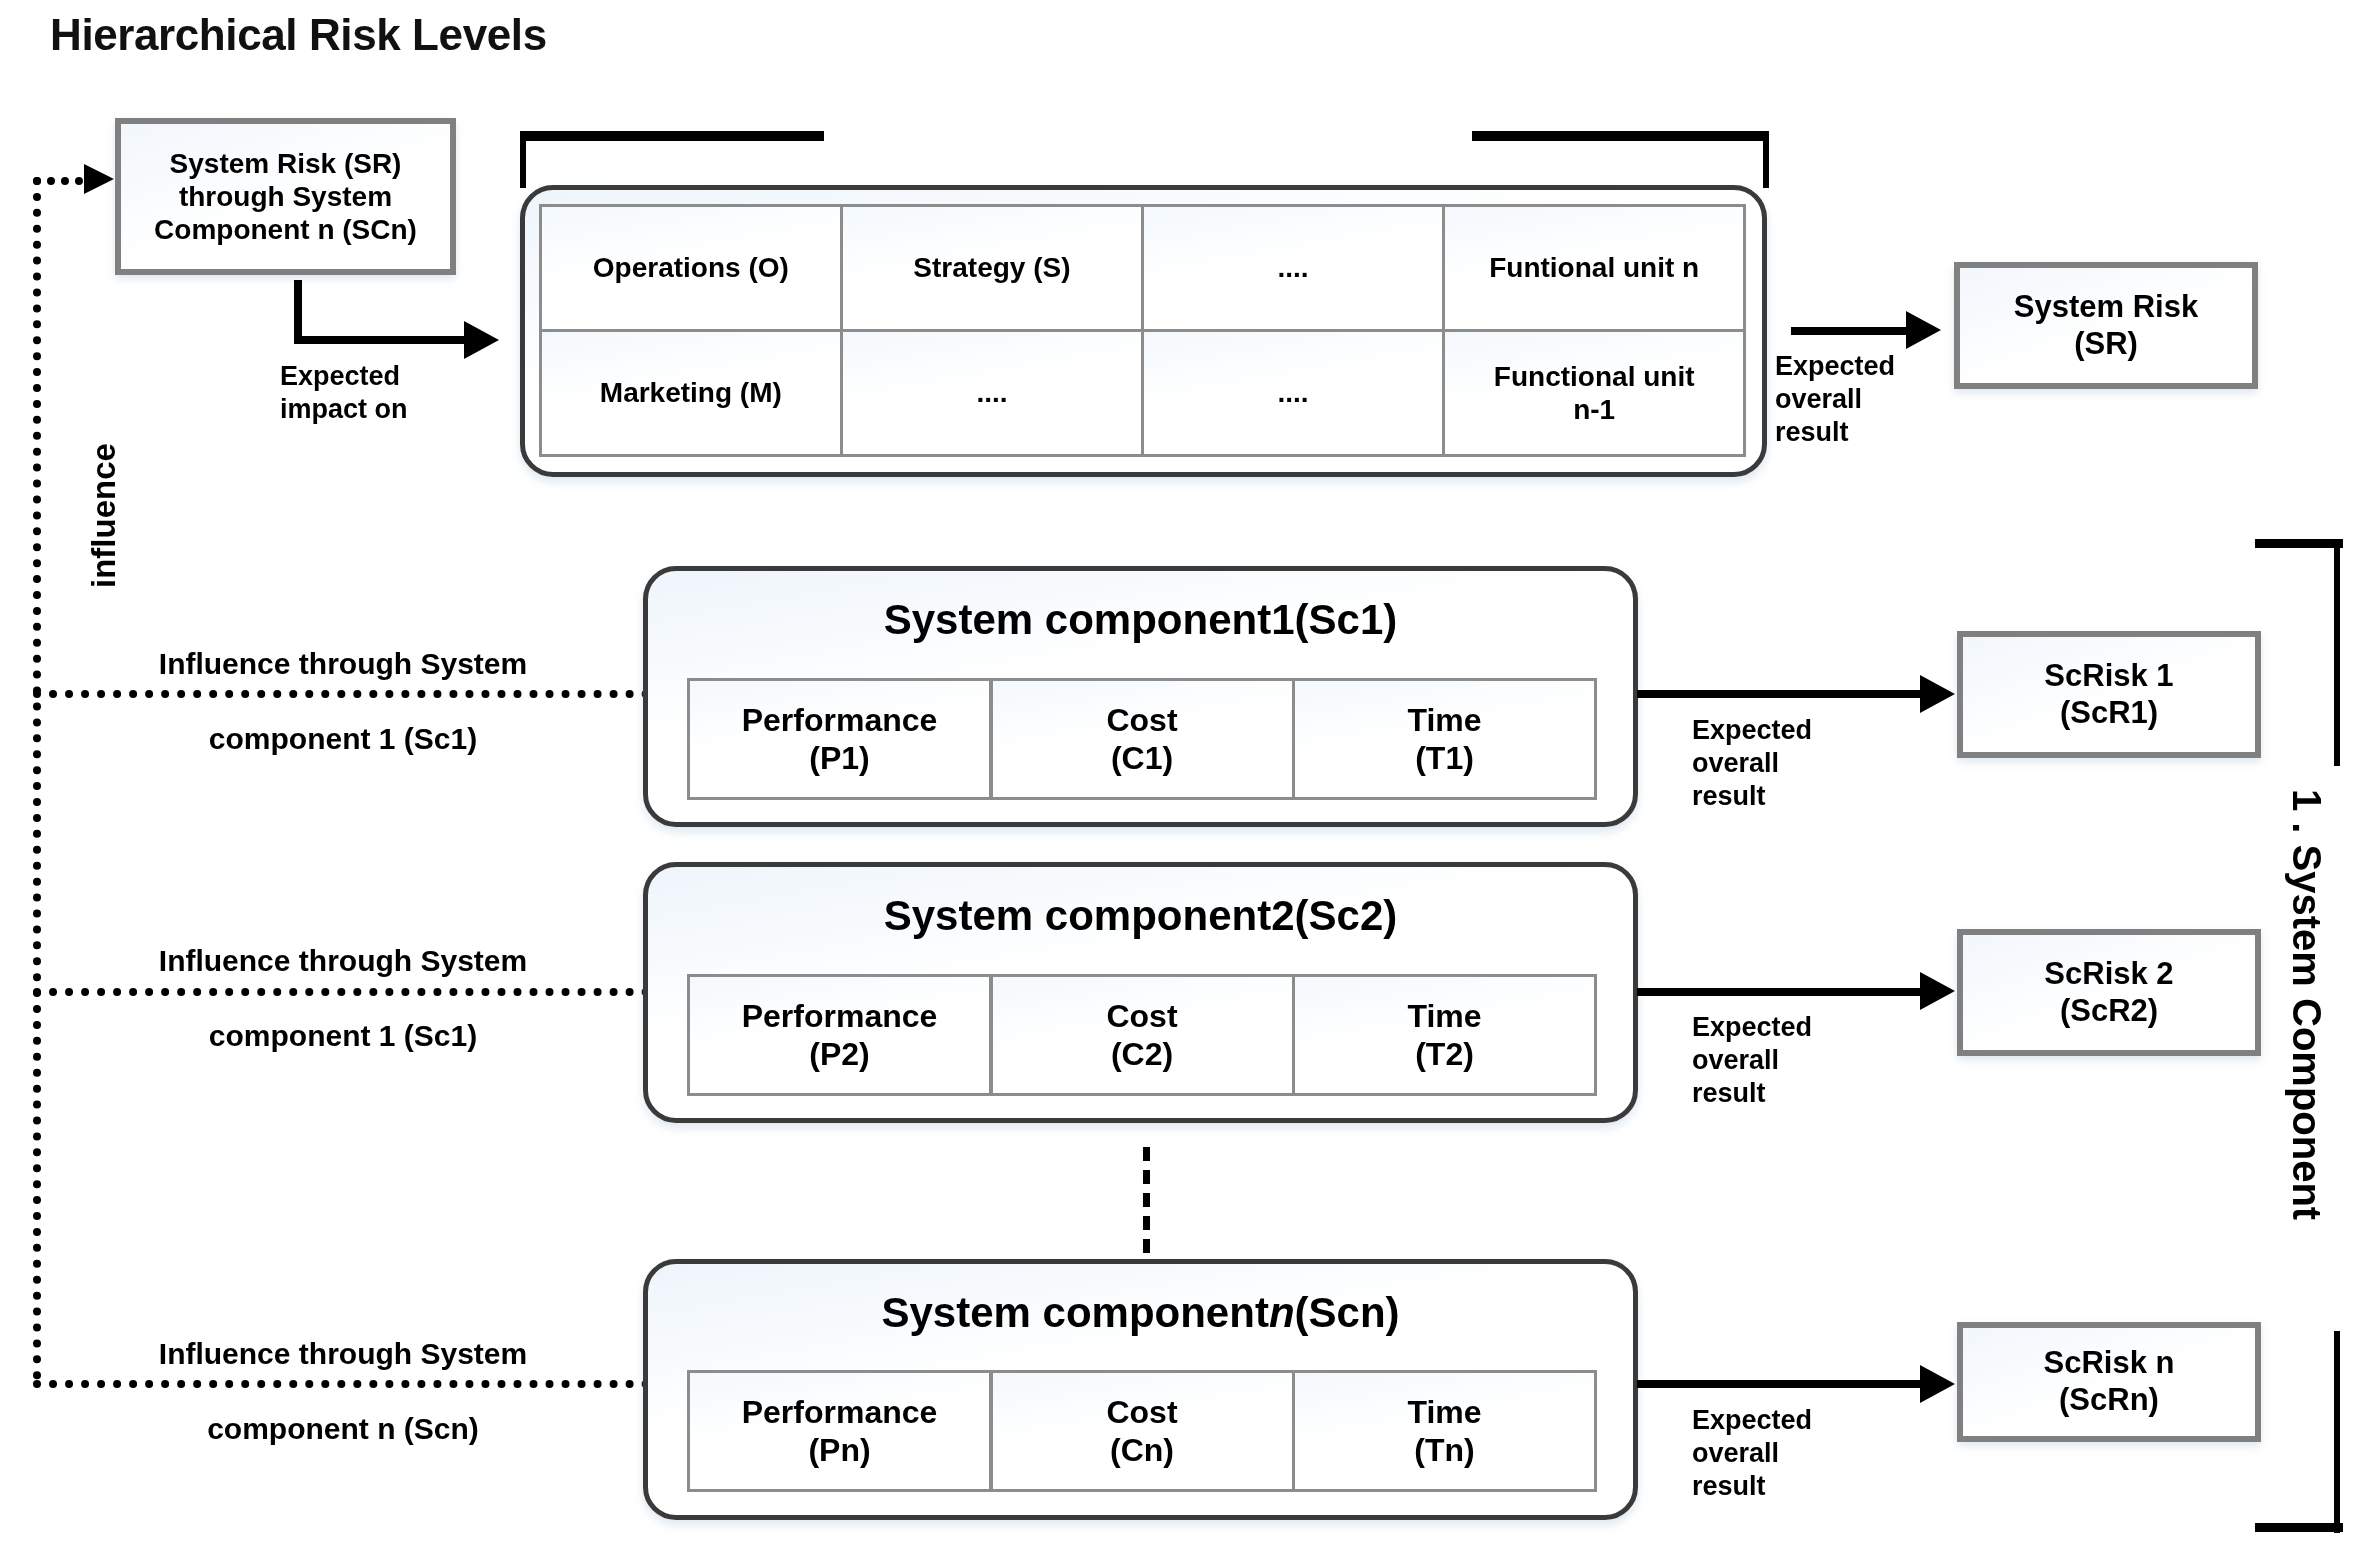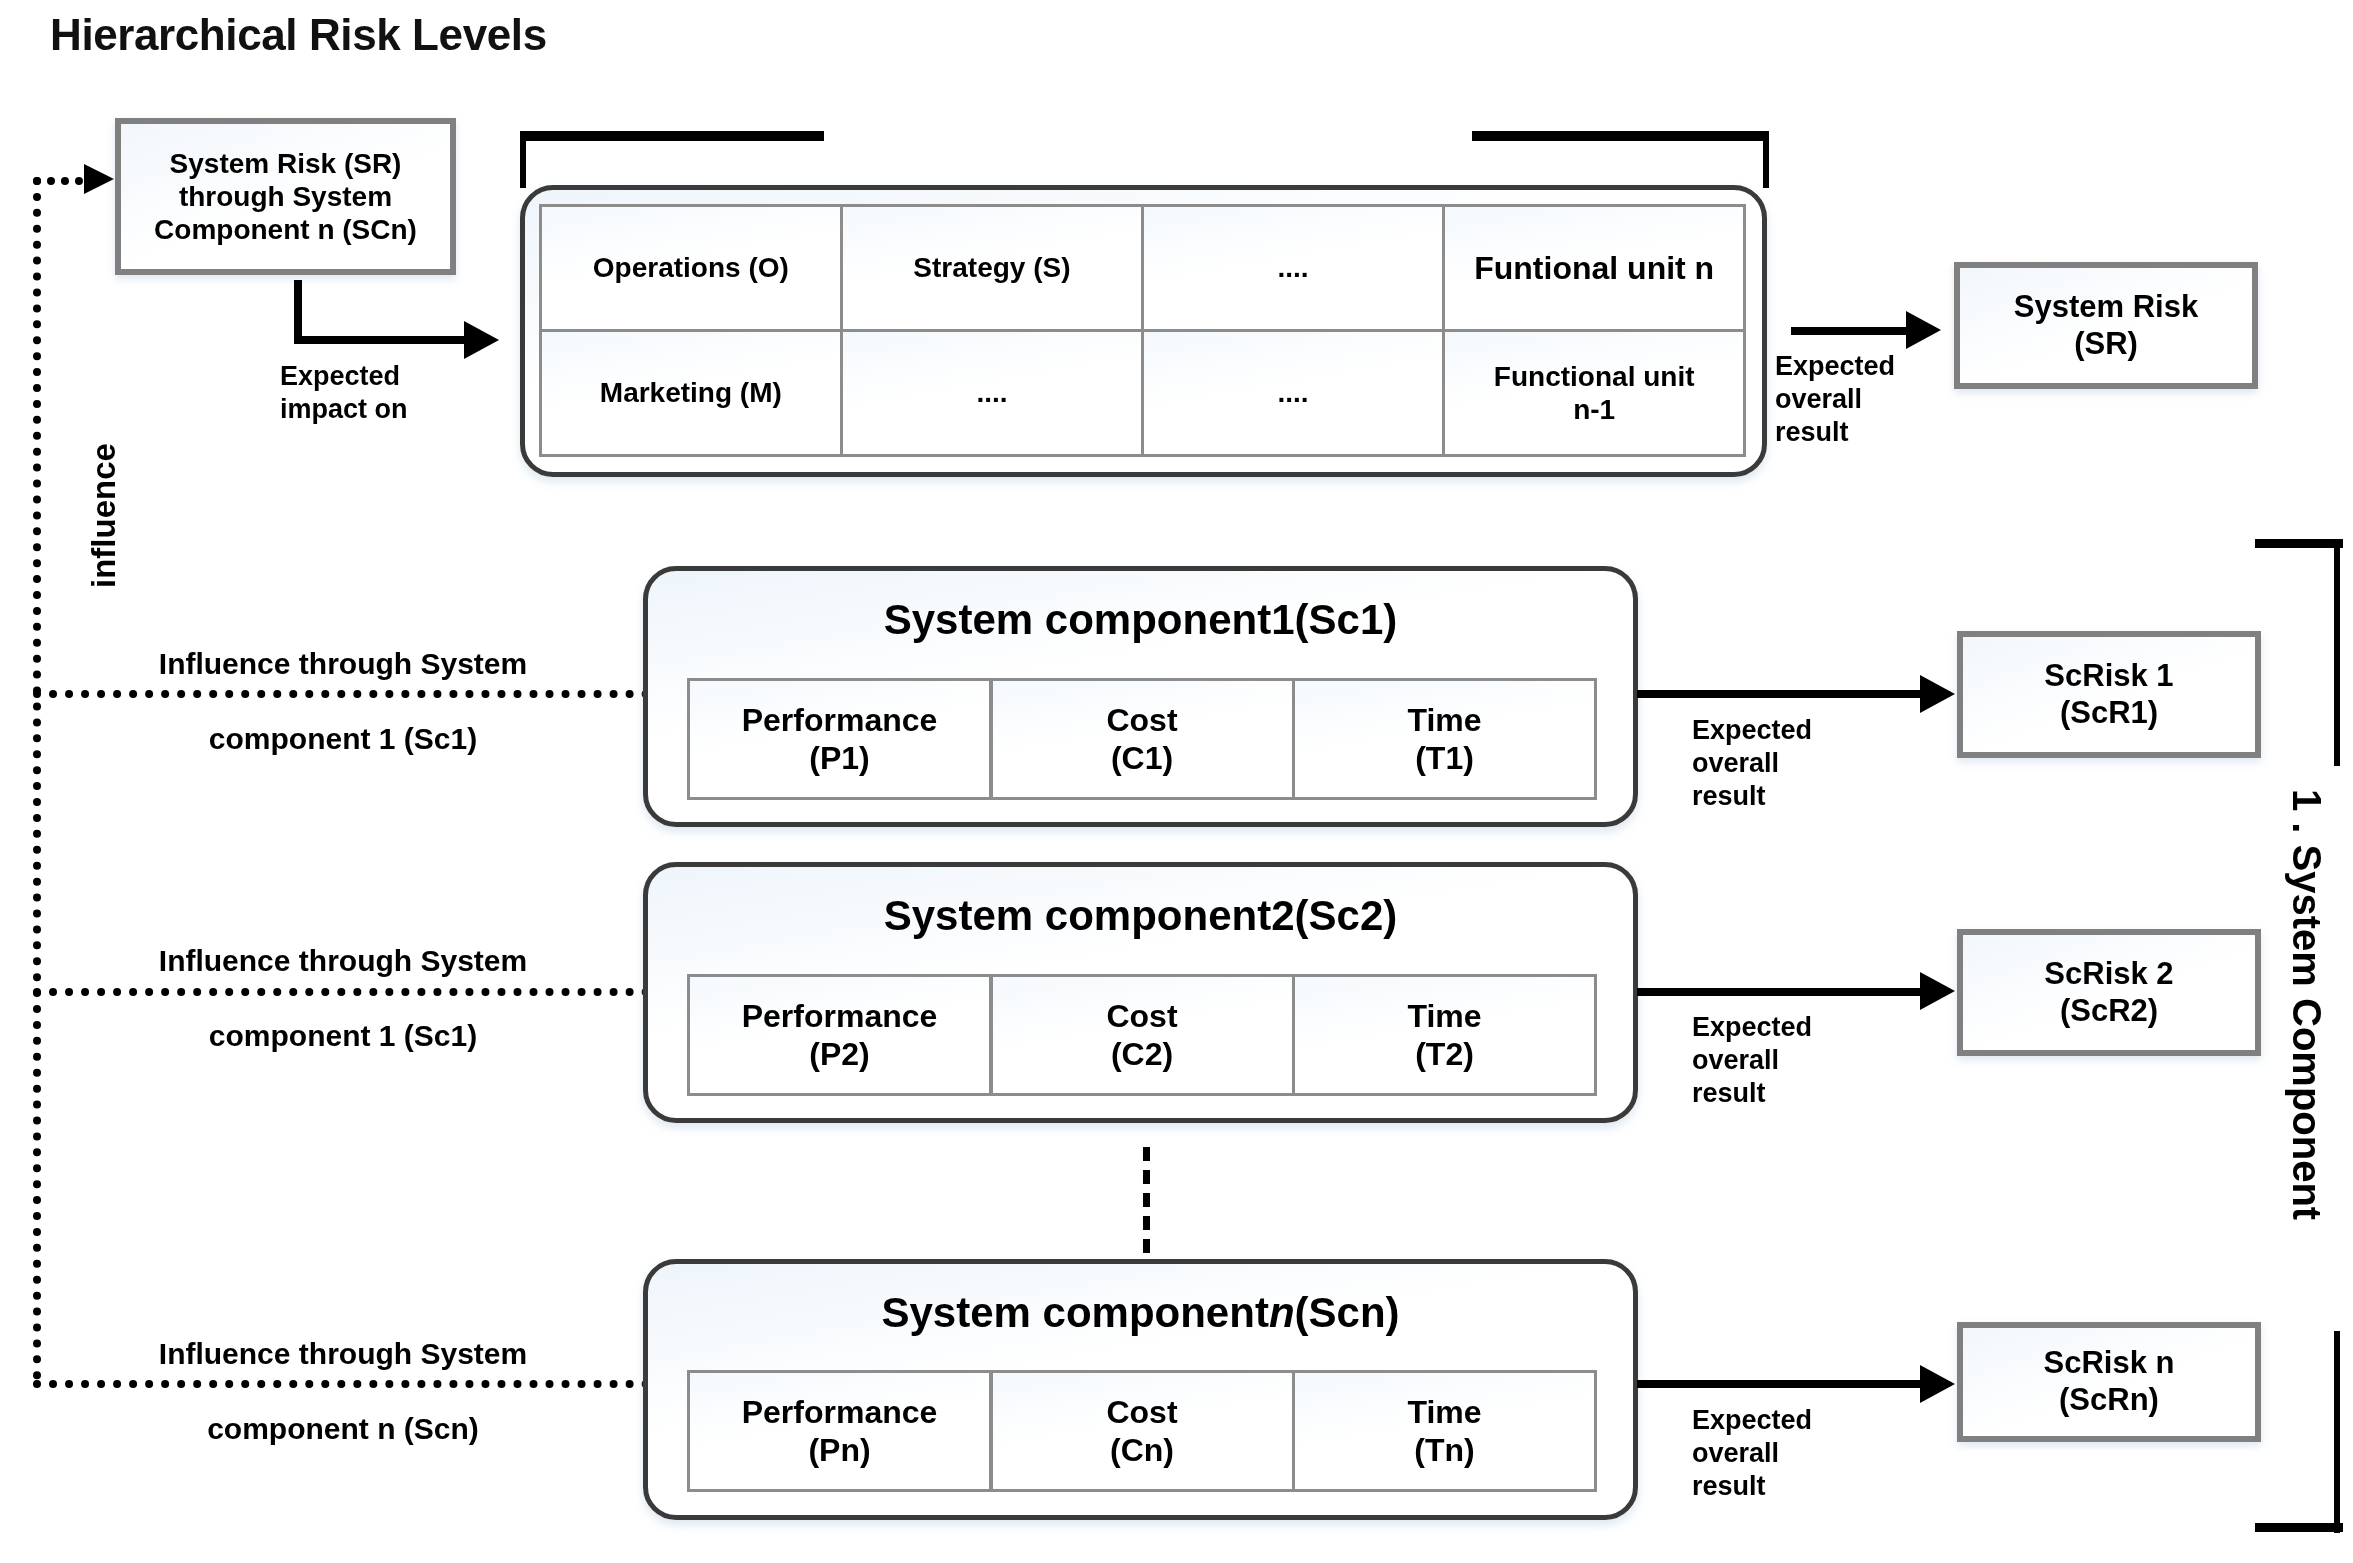--- a/index.html
+++ b/index.html
@@ -159,21 +159,21 @@
   <div class="brk-seg" style="left:1472px; top:131px; width:297px; height:10px;"></div>
   <div class="brk-seg" style="left:1763px; top:131px; width:6.4px; height:57px;"></div>
 
   <div class="roundbox abs" style="left:520px; top:185px; width:1247px; height:292px;"></div>
 
   <div class="grid" style="left:539px; top:204px; width:1207px; height:253px;
               grid-template-columns:1fr 1fr 1fr 1fr; grid-template-rows:1fr 1fr;">
     <div class="cell" style="font-size:28px;">Operations (O)</div>
     <div class="cell" style="font-size:28px;">Strategy (S)</div>
     <div class="cell" style="font-size:28px;">....</div>
-    <div class="cell" style="font-size:32px;">Funtional unit n</div>
+    <div class="cell" style="font-size:28px;">Funtional unit n</div>
     <div class="cell" style="font-size:28px;">Marketing (M)</div>
     <div class="cell" style="font-size:28px;">....</div>
     <div class="cell" style="font-size:28px;">....</div>
     <div class="cell" style="font-size:28px; white-space:pre-line;">Functional unit
 n-1</div>
   </div>
 
   <div class="hline" style="left:1791px; top:327px; width:122px;"></div>
   <div class="arrowhead" style="left:1906px; top:311px;"></div>
   <div class="caption" style="left:1775px; top:350px; width:177px; font-size:27px;">Expected

